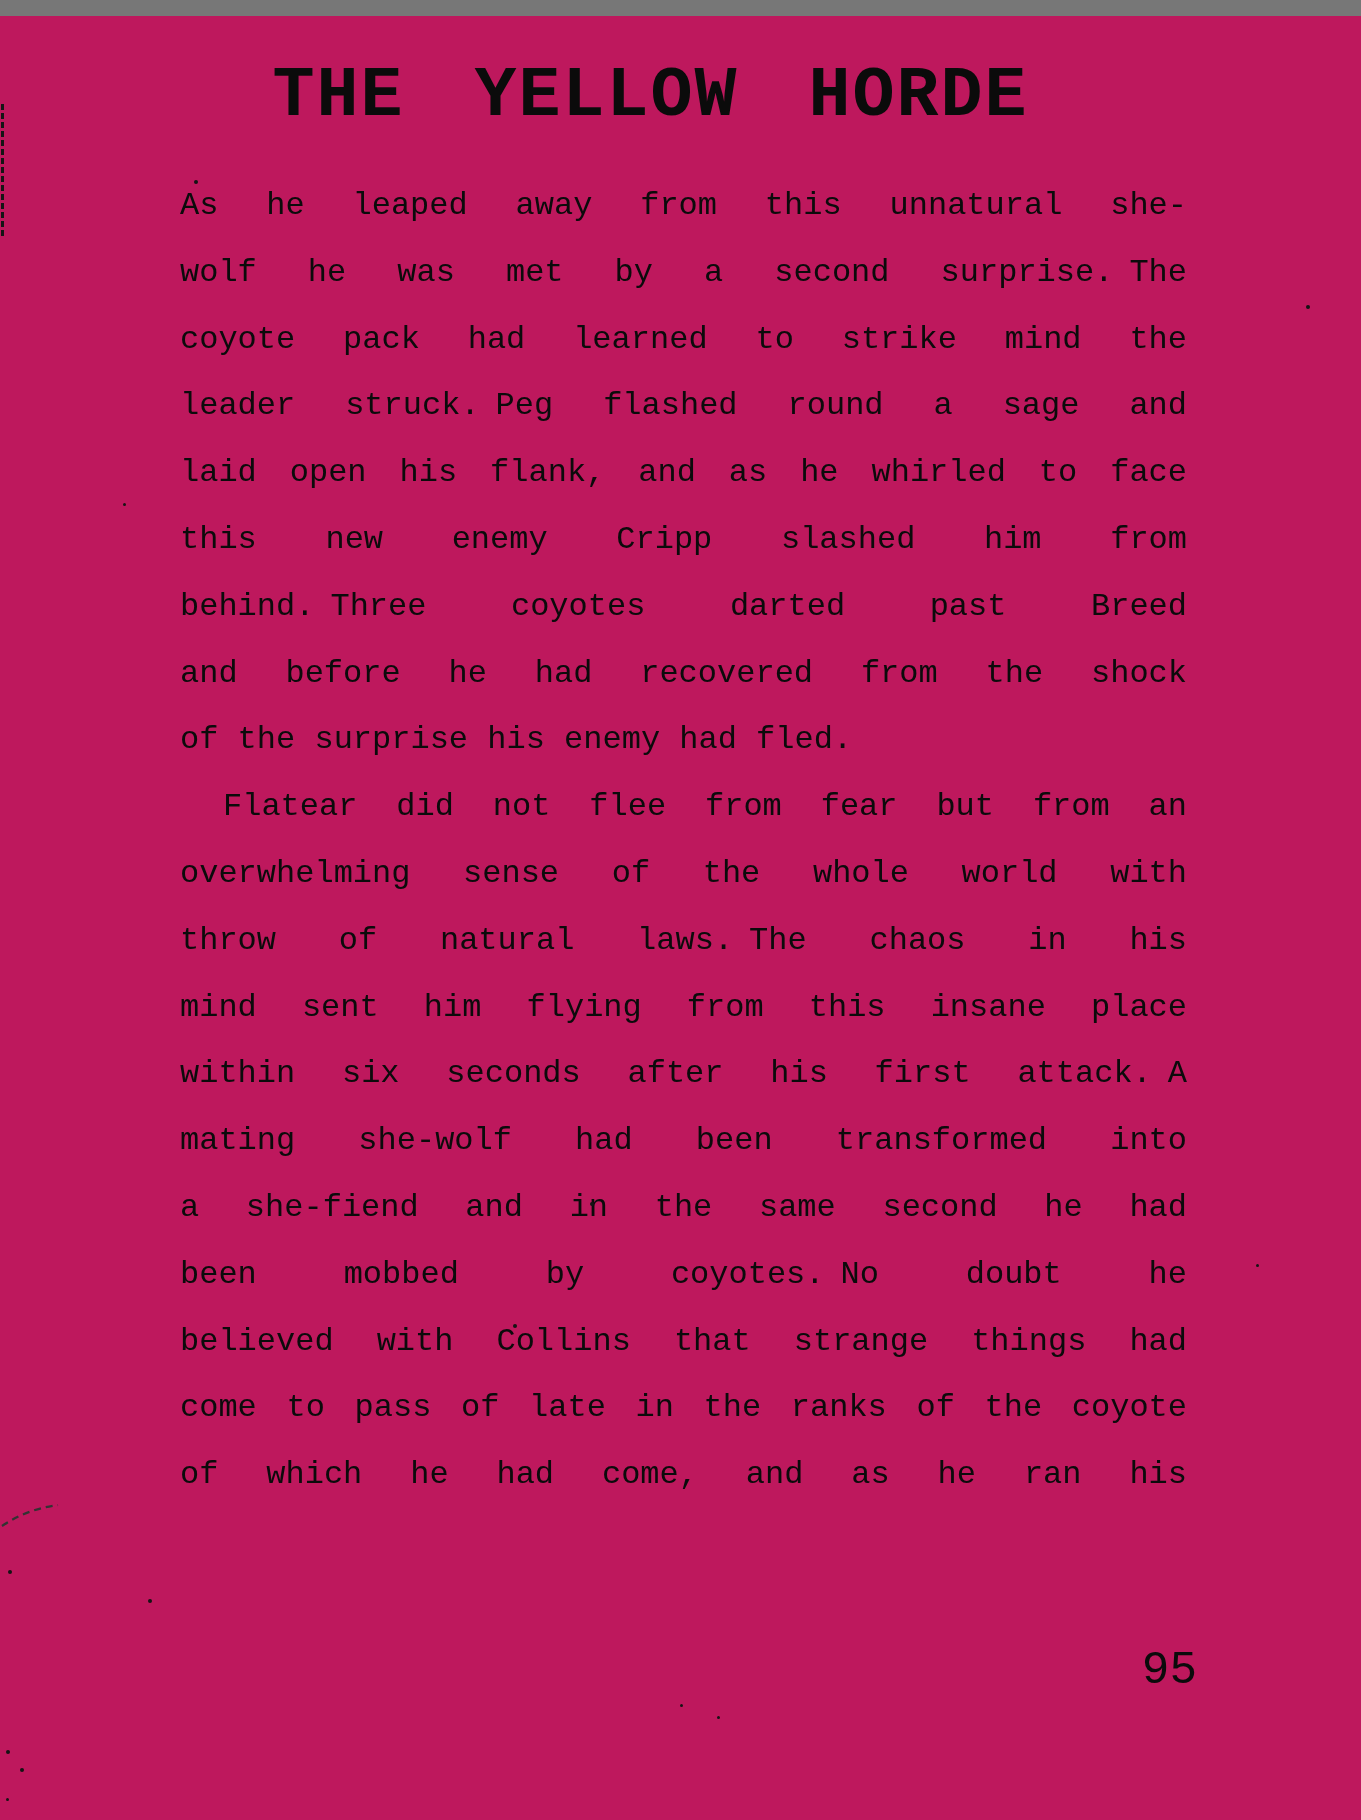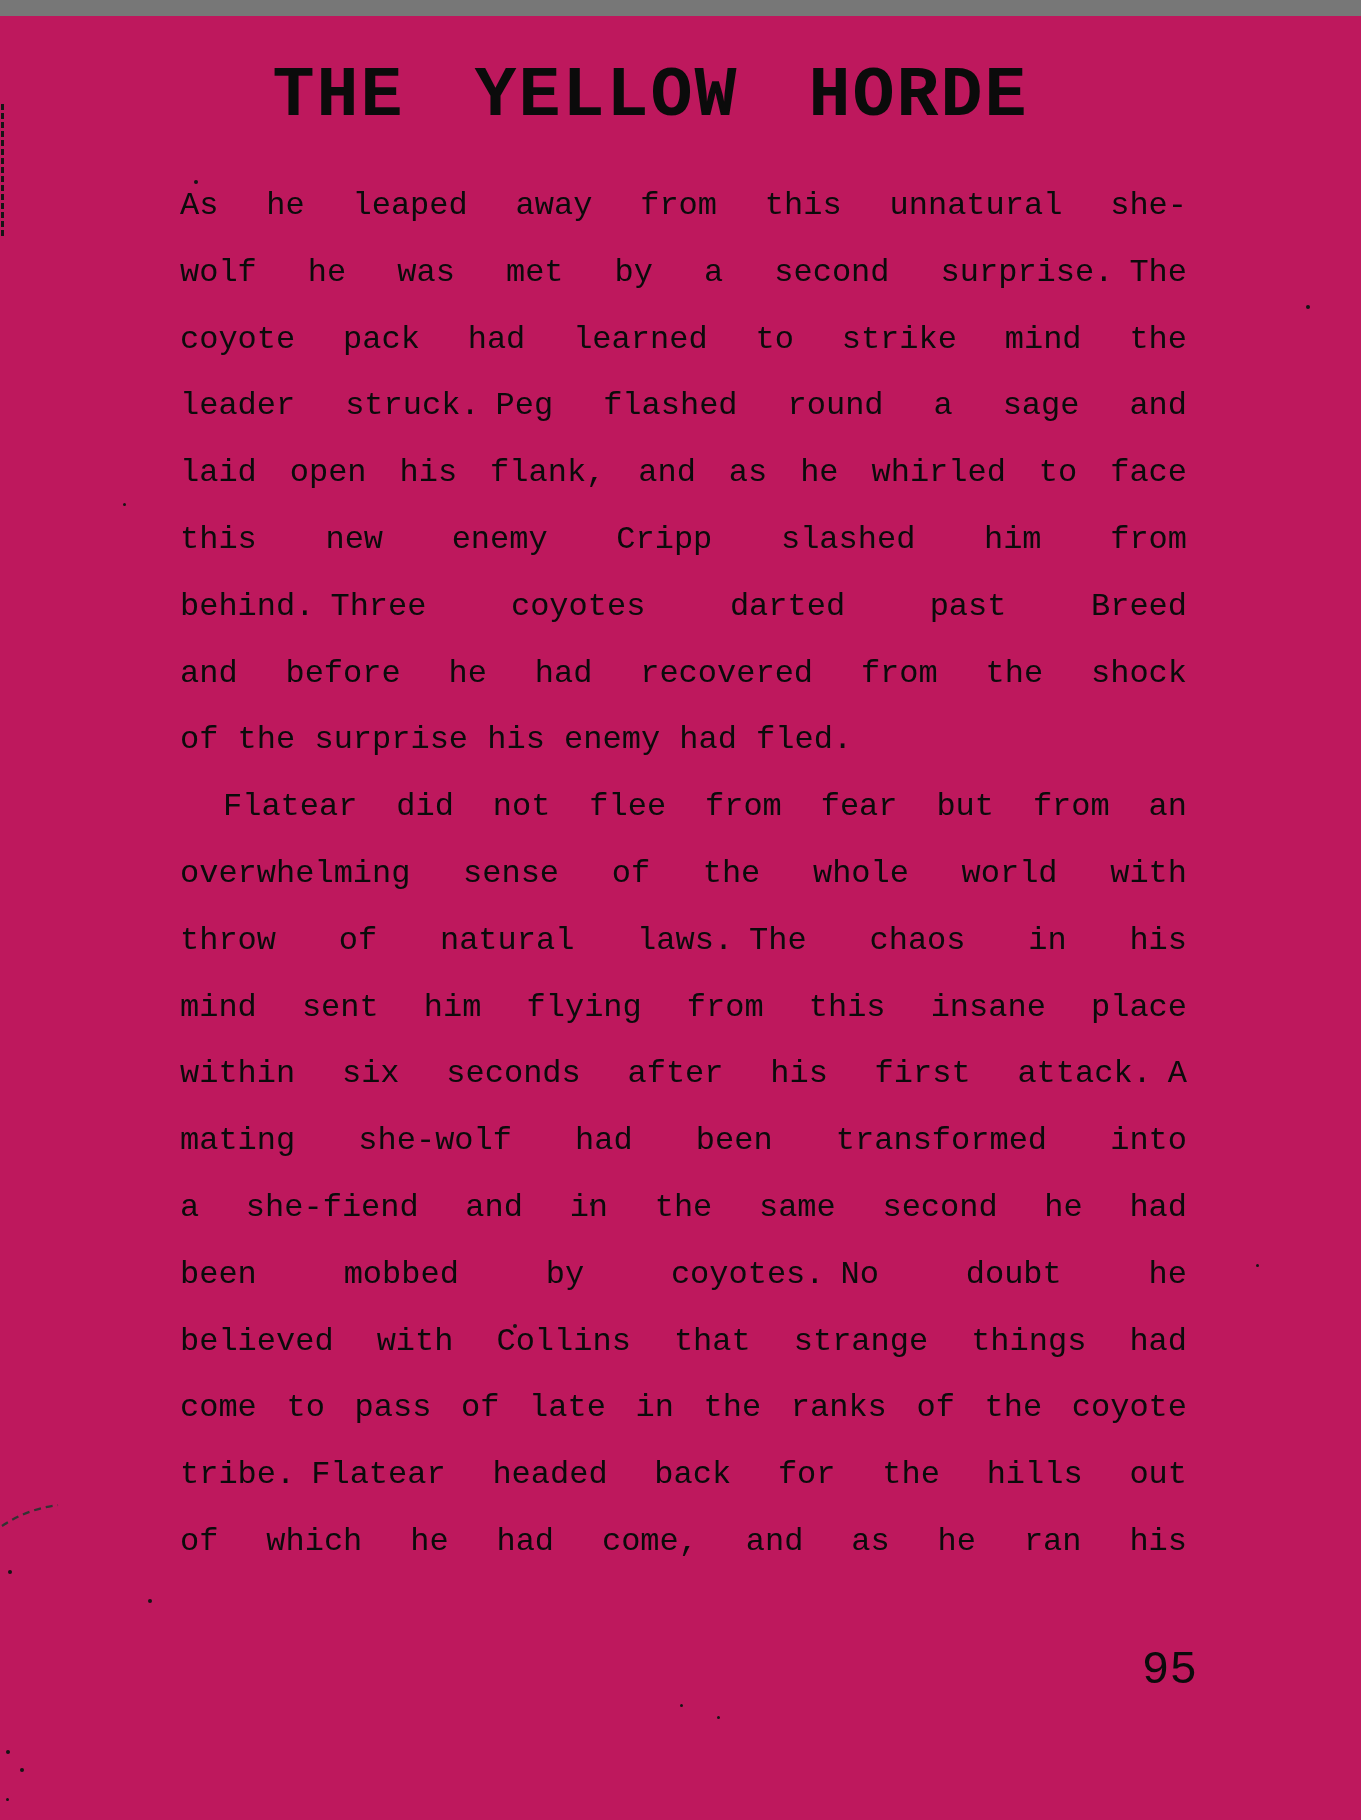--- a/index.html
+++ b/index.html
@@ -75,21 +75,20 @@
       <div class="line indent">Flatear did not flee from fear but from an</div>
       <div class="line">overwhelming sense of the whole world with</div>
       <div class="line">throw of natural laws. The chaos in his</div>
       <div class="line">mind sent him flying from this insane place</div>
       <div class="line">within six seconds after his first attack. A</div>
       <div class="line">mating she-wolf had been transformed into</div>
       <div class="line">a she-fiend and in the same second he had</div>
       <div class="line">been mobbed by coyotes. No doubt he</div>
       <div class="line">believed with Collins that strange things had</div>
       <div class="line">come to pass of late in the ranks of the coyote</div>
-      <div class="line">tribe. Flatear headed back for the hills out</div>
       <div class="line">of which he had come, and as he ran his</div>
     </div>
   </div>
 
   <div class="pageno">95</div>
 
   <div class="edge-dashes"></div>
   <svg class="pencil-curve" width="62" height="32" viewBox="0 0 62 32">
     <path d="M2,28 C18,17 36,10 58,7" fill="none" stroke="#333" stroke-width="2.2" stroke-dasharray="7 5"></path>
   </svg>

